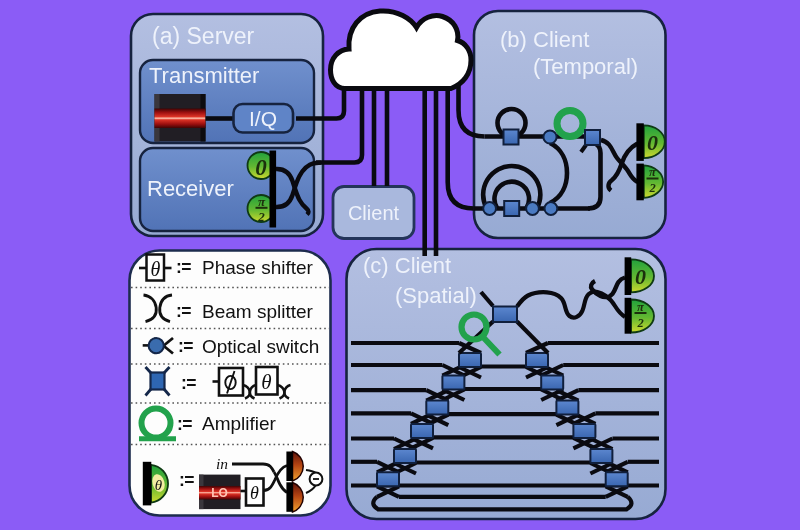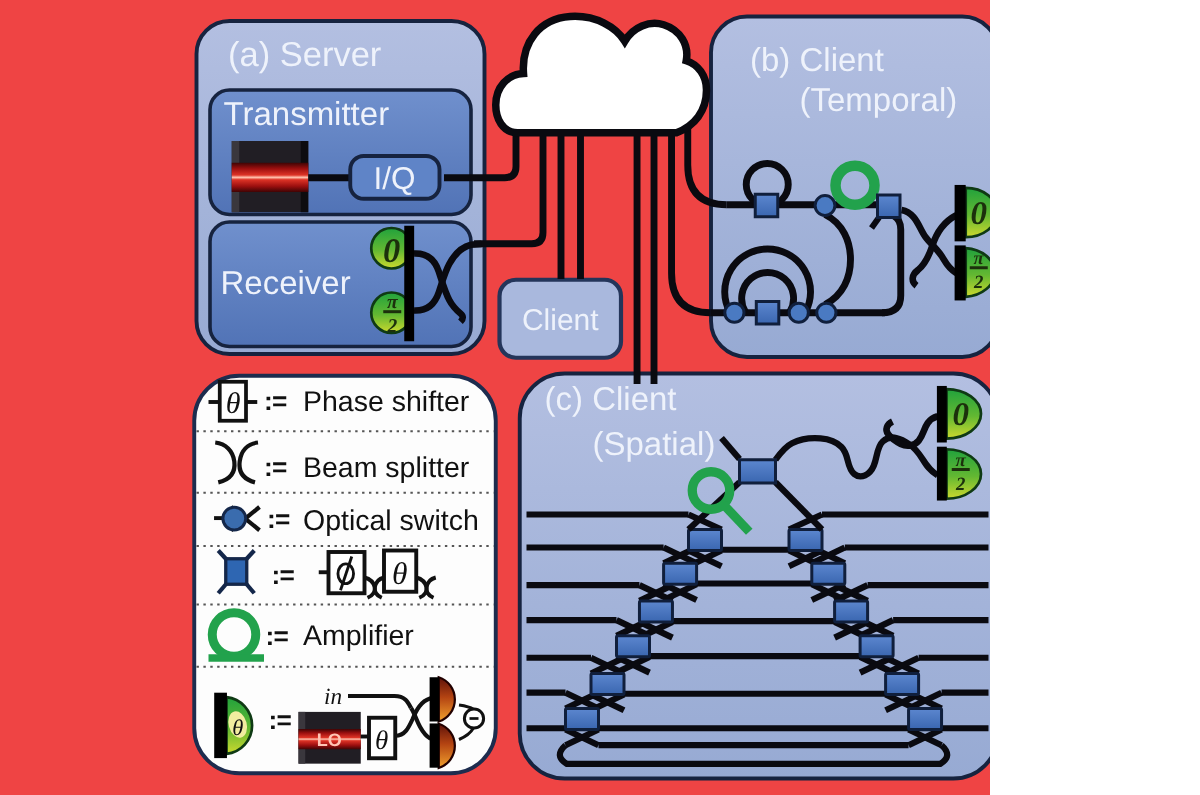--- a/index.html
+++ b/index.html
@@ -1,16 +1,16 @@
 <!DOCTYPE html>
 <html><head>
 <meta charset="utf-8">
 <style>
 html,body{margin:0;padding:0;background:#fff;}
-#wrap{width:660px;height:530px;position:relative;overflow:hidden;background:#ef4444;}
+#wrap{width:800px;height:530px;position:relative;overflow:hidden;background:#8b5cf6;}
 text{font-family:"Liberation Sans",sans-serif;}
 .math{font-family:"Liberation Serif",serif;font-style:italic;}
 </style>
 </head>
 <body>
 <div id="wrap">
 <svg width="800" height="530" viewBox="0 0 800 530">
 <defs>
   <linearGradient id="gOuter" x1="0" y1="0" x2="0" y2="1">
     <stop offset="0" stop-color="#b3bfe1"></stop>

